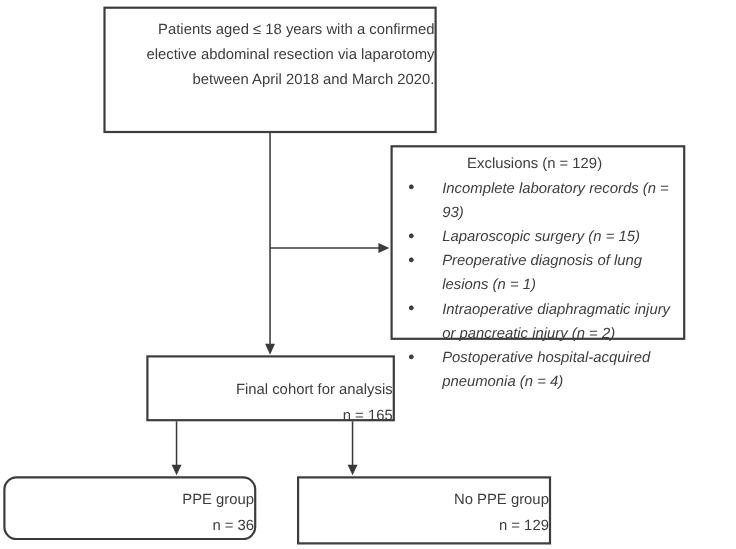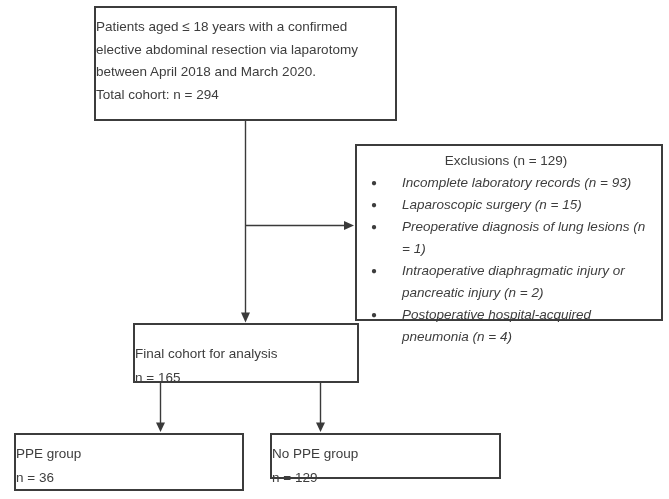--- a/index.html
+++ b/index.html
@@ -13,71 +13,70 @@
     overflow: hidden;
   }
   .box {
     position: absolute;
     box-sizing: border-box;
     border: 2px solid #3c3c3c;
     background: #ffffff;
     font-size: 13.5px;
     color: #3d3d3d;
   }
-  .centered { text-align: left; }
+  .centered { text-align: right; }
 
   #top-box {
     left: 94px; top: 6px; width: 303px; height: 115px;
     padding-top: 8px; line-height: 22.5px;
   }
   #exclusions-box {
-    left: 355px; top: 144px; width: 308px; height: 177px;
+    left: 355px; top: 132px; width: 268px; height: 177px;
     padding: 4px 6px 0 0; line-height: 22px;
   }
   .exc-title { text-align: center; line-height: 22px; }
   .exc-item { display: flex; align-items: flex-start; }
   .exc-bullet {
     flex: 0 0 45px;
     box-sizing: border-box;
     padding-left: 14px;
     font-size: 10px;
     line-height: 22px;
   }
   .exc-text { flex: 1; line-height: 22px; font-style: italic; }
 
   #final-box {
     left: 133px; top: 323px; width: 226px; height: 60px;
     padding-top: 17px; line-height: 24px;
   }
   #ppe-box {
-    left: 14px; top: 433px; width: 230px; height: 58px;
-    padding-top: 7px; line-height: 24px;
+    left: 3px; top: 433px; width: 230px; height: 58px;
+    padding-top: 7px; line-height: 24px; border-radius: 12px;
   }
   #no-ppe-box {
-    left: 270px; top: 433px; width: 231px; height: 46px;
+    left: 270px; top: 433px; width: 231px; height: 62px;
     padding-top: 7px; line-height: 24px;
   }
   #arrow-layer {
     position: absolute; left: 0; top: 0;
     width: 669px; height: 499px;
     pointer-events: none;
   }
   #arrow-layer line { stroke: #3a3a3a; stroke-width: 1.4; }
   #arrow-layer polygon { fill: #3a3a3a; }
 </style>
 </head>
 <body>
 
 <div id="figure">
 
   <div class="box centered" id="top-box">
     <div>Patients aged ≤ 18 years with a confirmed</div>
     <div>elective abdominal resection via laparotomy</div>
     <div>between April 2018 and March 2020.</div>
-    <div>Total cohort: n = 294</div>
   </div>
 
   <div class="box" id="exclusions-box">
     <div class="exc-title">Exclusions (n = 129)</div>
     <div class="exc-item">
       <span class="exc-bullet">●</span>
       <span class="exc-text">Incomplete laboratory records (n = 93)</span>
     </div>
     <div class="exc-item">
       <span class="exc-bullet">●</span>

